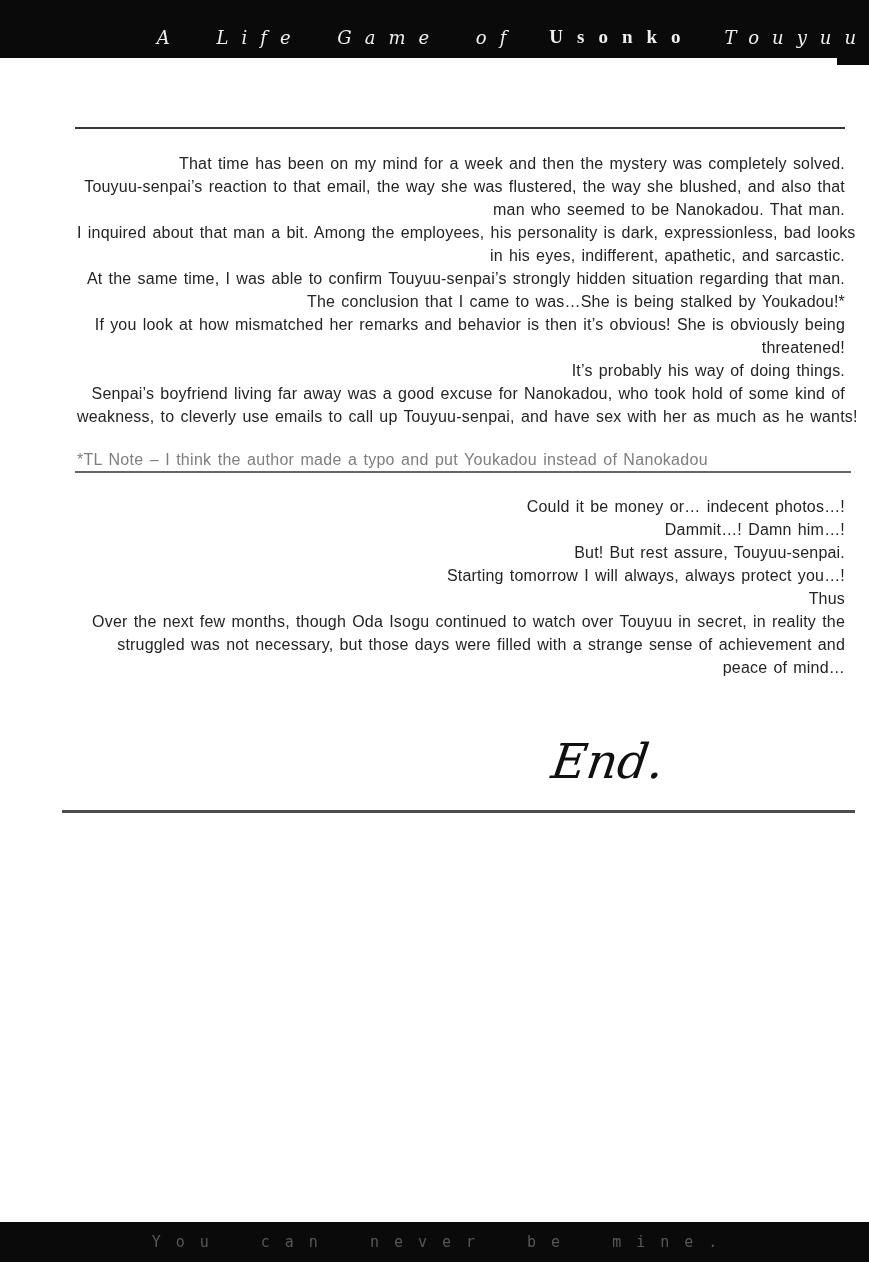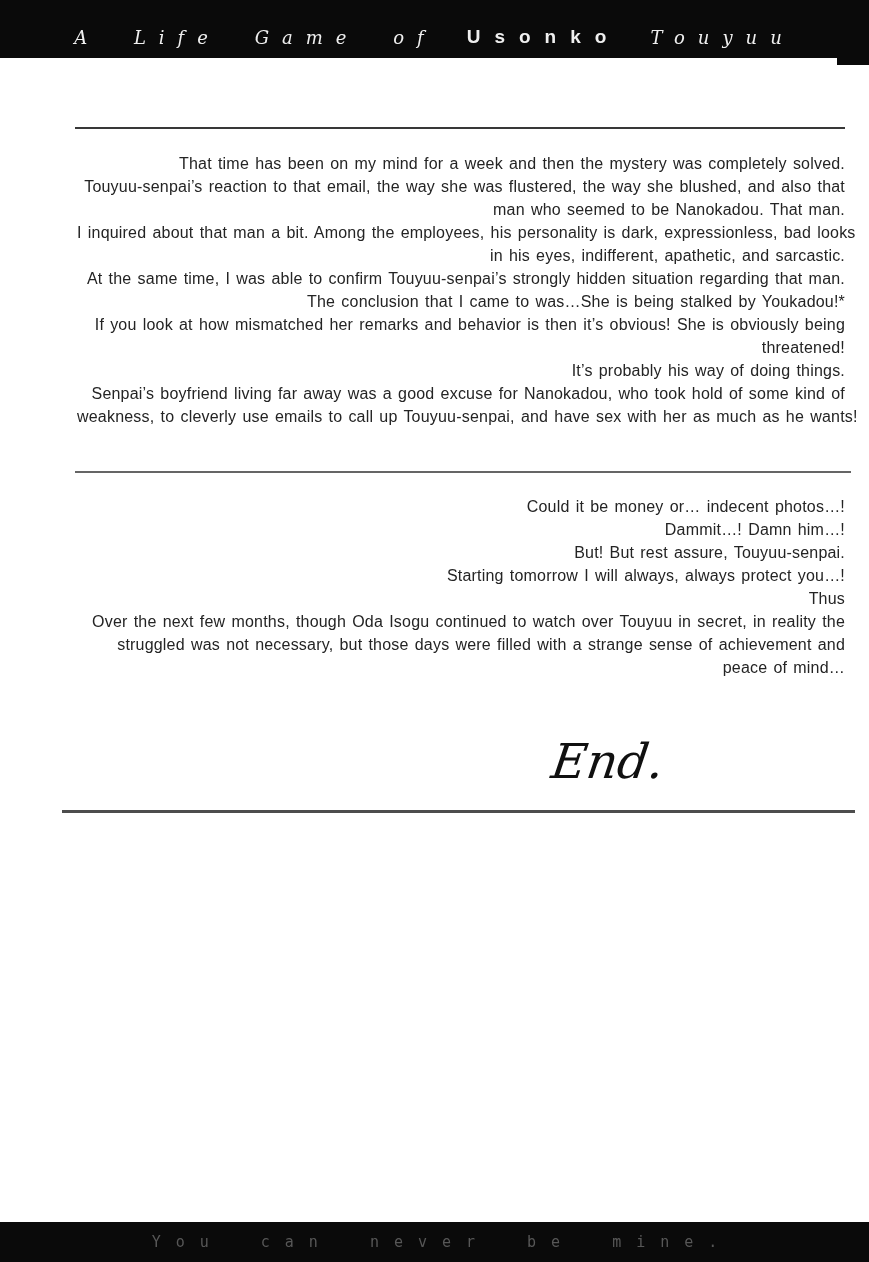--- a/index.html
+++ b/index.html
@@ -16,37 +16,37 @@
     font-family: "Liberation Sans", sans-serif;
   }
 
   
   .header-bar {
     position: absolute;
     top: 0; left: 0;
     width: 100%; height: 58px;
     background: var(--bar-black, #0a0a0a);
     display: flex;
-    justify-content: center;
+    justify-content: flex-end;
     align-items: center;
     padding-top: 16px;
     box-sizing: border-box;
     gap: 30px;
     white-space: nowrap;
   }
   .title-serif {
     font-family: "DejaVu Serif", "Liberation Serif", serif;
     font-style: italic;
     font-size: 18px;
     color: var(--title-text, #ededed);
     letter-spacing: 13px;
     word-spacing: 15px;
   }
   .title-emph {
-    font-family: Liberation Sans, sans-serif;
+    font-family: Liberation Serif, serif;
     font-weight: bold;
     font-size: 19px;
     color: var(--title-text, #f2f2f2);
     letter-spacing: 14px;
   }
   .header-notch {
     position: absolute;
     top: 58px; right: 0;
     width: 32px; height: 7px;
     background: var(--bar-black, #0a0a0a);
@@ -161,20 +161,21 @@
 I inquired about that man a bit. Among the employees, his personality is dark, expressionless, bad looks
 in his eyes, indifferent, apathetic, and sarcastic.
 At the same time, I was able to confirm Touyuu-senpai’s strongly hidden situation regarding that man.
 The conclusion that I came to was…She is being stalked by Youkadou!*
 If you look at how mismatched her remarks and behavior is then it’s obvious! She is obviously being
 threatened!
 It’s probably his way of doing things.
 Senpai’s boyfriend living far away was a good excuse for Nanokadou, who took hold of some kind of
 weakness, to cleverly use emails to call up Touyuu-senpai, and have sex with her as much as he wants!</p>
 
+  <p class="tl-note">*TL Note – I think the author made a typo and put Youkadou instead of Nanokadou</p>
   <div class="rule rule-note"></div>
 
   <p class="body-text para2">Could it be money or… indecent photos…!
 Dammit…! Damn him…!
 But! But rest assure, Touyuu-senpai.
 Starting tomorrow I will always, always protect you…!
 Thus
 Over the next few months, though Oda Isogu continued to watch over Touyuu in secret, in reality the
 struggled was not necessary, but those days were filled with a strange sense of achievement and
 peace of mind…</p>

